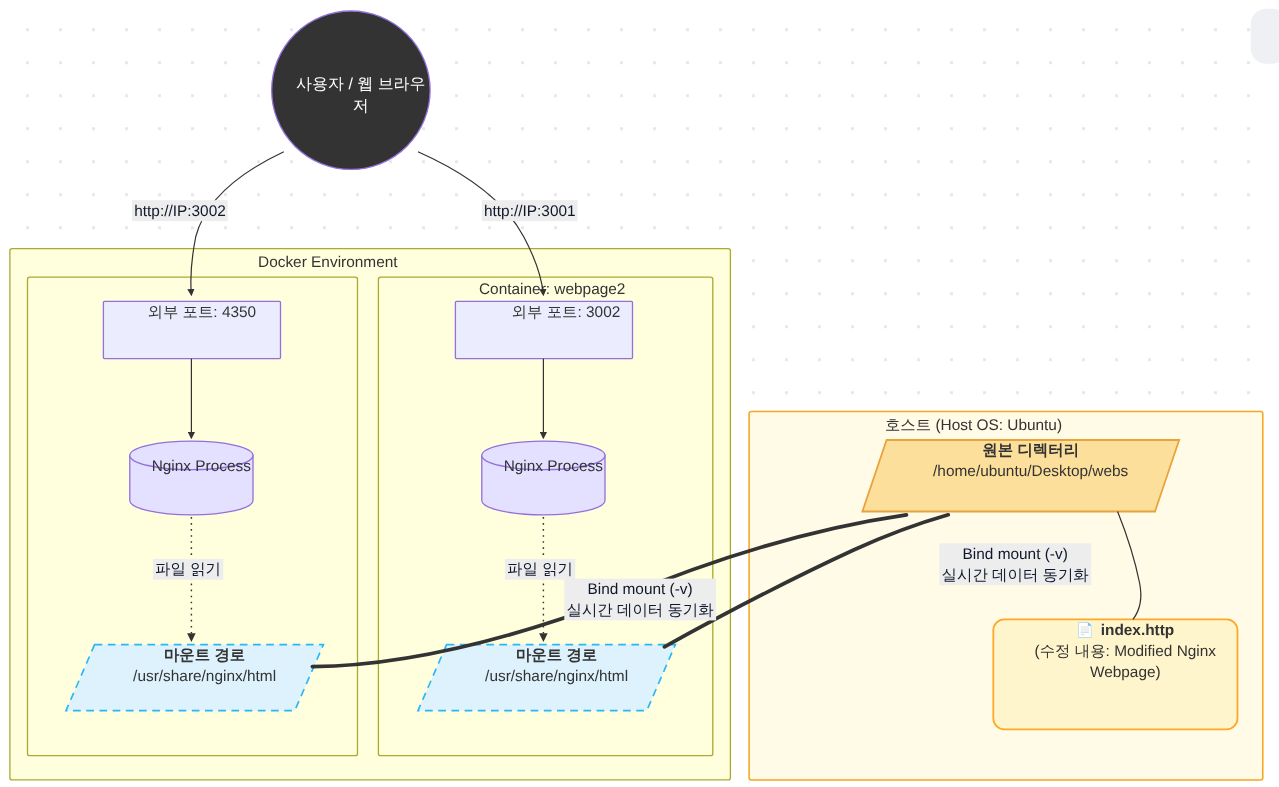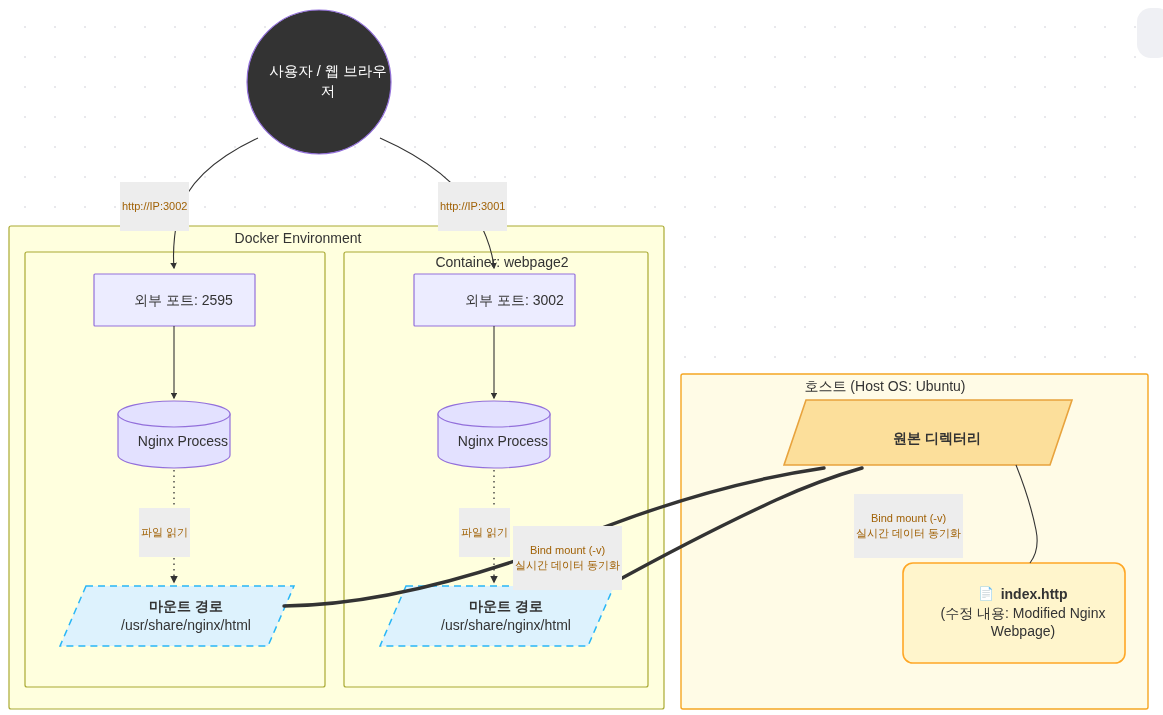--- a/index.html
+++ b/index.html
@@ -24,35 +24,34 @@
     position: absolute;
     left: 0; top: 0;
     width: 1163px; height: 715px;
     pointer-events: none;
   }
   .node-text {
     position: absolute;
     display: flex;
     flex-direction: column;
     align-items: center;
-    justify-content: center;
     text-align: center;
     color: #333333;
     font-size: 14px;
     line-height: 1.35;
     padding-left: 18px;
   }
   .edge-label {
     position: absolute;
     background: #ededed;
-    color: #a16207;
-    font-size: 11px;
+    color: #0f172a;
+    font-size: 14px;
     line-height: 1.35;
     text-align: center;
-    padding: 17px 2px;
+    padding: 0 2px;
     white-space: nowrap;
   }
   .cluster-label {
     position: absolute;
     color: #333333;
     font-size: 14px;
     text-align: center;
     white-space: nowrap;
   }
   .bold { font-weight: bold; }
@@ -148,21 +147,21 @@
   </div>
 
   <div class="edge-label" style="left:120px; top:182px;">
     <span>http://IP:3002</span>
   </div>
   <div class="edge-label" style="left:438px; top:182px;">
     <span>http://IP:3001</span>
   </div>
 
   <div class="node-text" style="left:94px; top:274px; width:161px; height:52px;">
-    <span>외부 포트: 2595</span>
+    <span>외부 포트: 4350</span>
   </div>
 
   <div class="node-text" style="left:118px; top:414px; width:112px; height:54px;">
     <span>Nginx Process</span>
   </div>
 
   <div class="edge-label" style="left:139px; top:508px;">
     <span>파일 읽기</span>
   </div>
 
@@ -193,20 +192,21 @@
     <div>실시간 데이터 동기화</div>
   </div>
 
   <div class="edge-label" style="left:854px; top:494px;">
     <div>Bind mount (-v)</div>
     <div>실시간 데이터 동기화</div>
   </div>
 
   <div class="node-text" style="left:784px; top:400px; width:288px; height:77px;">
     <span class="bold">원본 디렉터리</span>
+    <span>/home/ubuntu/Desktop/webs</span>
   </div>
 
   <div class="node-text" style="left:903px; top:563px; width:222px; height:100px;">
     <span style="display:flex; align-items:center; gap:6px;">
       <span style="font-size:13px;">📄</span>
       <span class="bold">index.http</span>
     </span>
     <span>(수정 내용: Modified Nginx</span>
     <span>Webpage)</span>
   </div>

